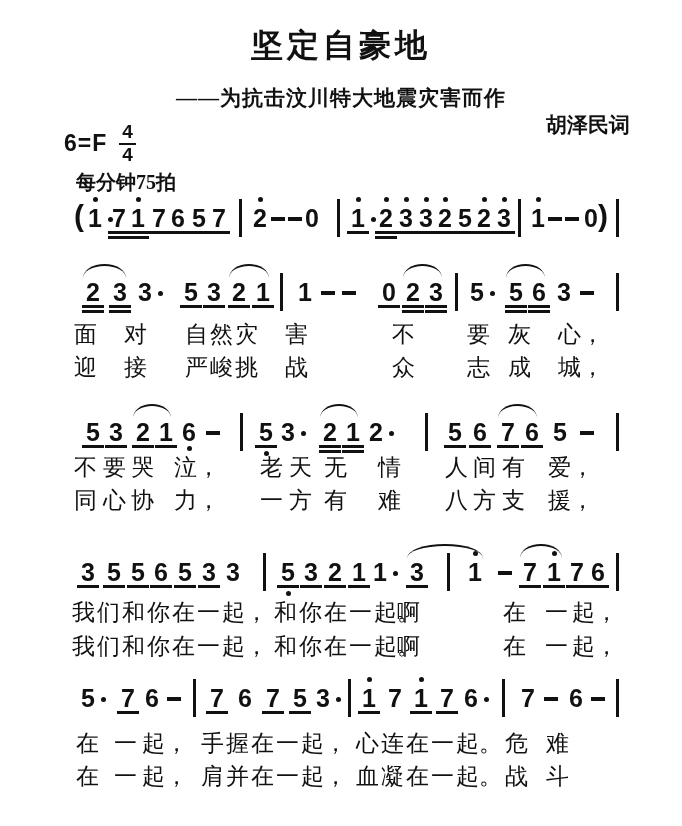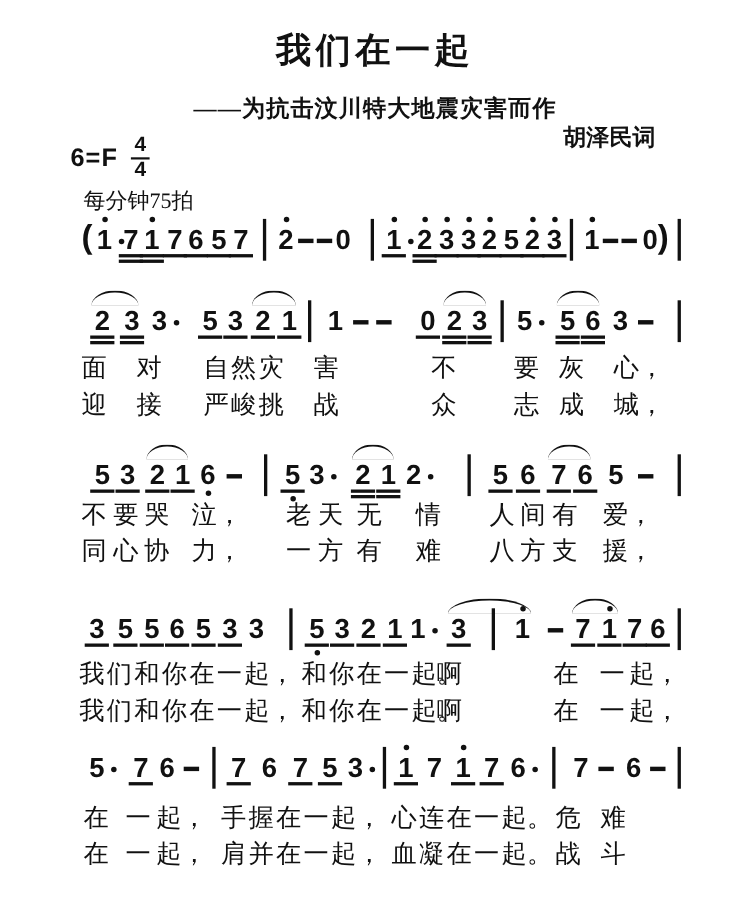--- a/index.html
+++ b/index.html
@@ -10,30 +10,30 @@
   
   .title{
     position:absolute;top:24px;left:0;right:0;text-align:center;
     font-size:32px;font-weight:700;letter-spacing:4px;
   }
   .dedication{
     position:absolute;top:84px;left:0;right:0;text-align:center;
     font-size:21px;font-weight:600;letter-spacing:1px;
   }
   .credits{position:absolute;top:111px;right:52px;font-size:21px;font-weight:600;}
-  .credit-row{display:flex;justify-content:flex-start;width:118px;margin-bottom:9px;}
+  .credit-row{display:flex;justify-content:flex-end;width:118px;margin-bottom:9px;}
   .keysig{
     position:absolute;left:64px;top:122px;display:flex;align-items:center;gap:12px;
     font-family:"Liberation Sans",sans-serif;font-weight:700;
   }
   .keysig .base{font-size:23px;letter-spacing:1px;}
   .frac{display:flex;flex-direction:column;align-items:center;font-size:19px;line-height:1.1;}
   .frac .num{border-bottom:2.4px solid #111;padding:0 3px;}
   .frac .den{padding:0 3px;}
-  .tempo{position:absolute;left:76px;top:169px;font-size:20px;font-weight:400;display:flex;gap:44px;align-items:flex-end;}
+  .tempo{position:absolute;left:76px;top:169px;font-size:20px;font-weight:700;display:flex;gap:44px;align-items:flex-end;}
   
   .note{position:absolute;width:16px;height:24px;text-align:center;
         font-family:"Liberation Sans",sans-serif;font-weight:700;font-size:25px;line-height:1;}
   .uline{position:absolute;left:-3px;right:-3px;height:2.6px;background:#111;}
   .dot{position:absolute;width:5px;height:5px;border-radius:50%;background:#111;}
   .dot.hi{top:-9px;left:5.5px;}
   .dot.lo{left:5.5px;}
   .dot.aug{top:11px;right:-10px;}
   .barline{position:absolute;width:2.6px;height:38px;background:#111;}
   .dash{position:absolute;width:14px;height:3.6px;background:#111;}
@@ -41,21 +41,21 @@
          font-weight:700;font-size:30px;line-height:1;}
   .slur{position:absolute;height:12px;border-top:2.6px solid #111;
         border-radius:50% 50% 0 0 / 100% 100% 0 0;}
   .lyric{position:absolute;font-size:23px;line-height:1.1;white-space:pre;
          font-family:"Liberation Serif",serif;}
 </style>
 </head>
 <body>
 
 <div class="page">
-  <div class="title">我们在一起</div>
+  <div class="title">坚定自豪地</div>
   <div class="dedication">——为抗击汶川特大地震灾害而作</div>
 
   <div class="credits">
     <div class="credit-row">
       <span>胡泽民</span>
       <span>词</span>
     </div>
   </div>
 
   <div class="keysig">

